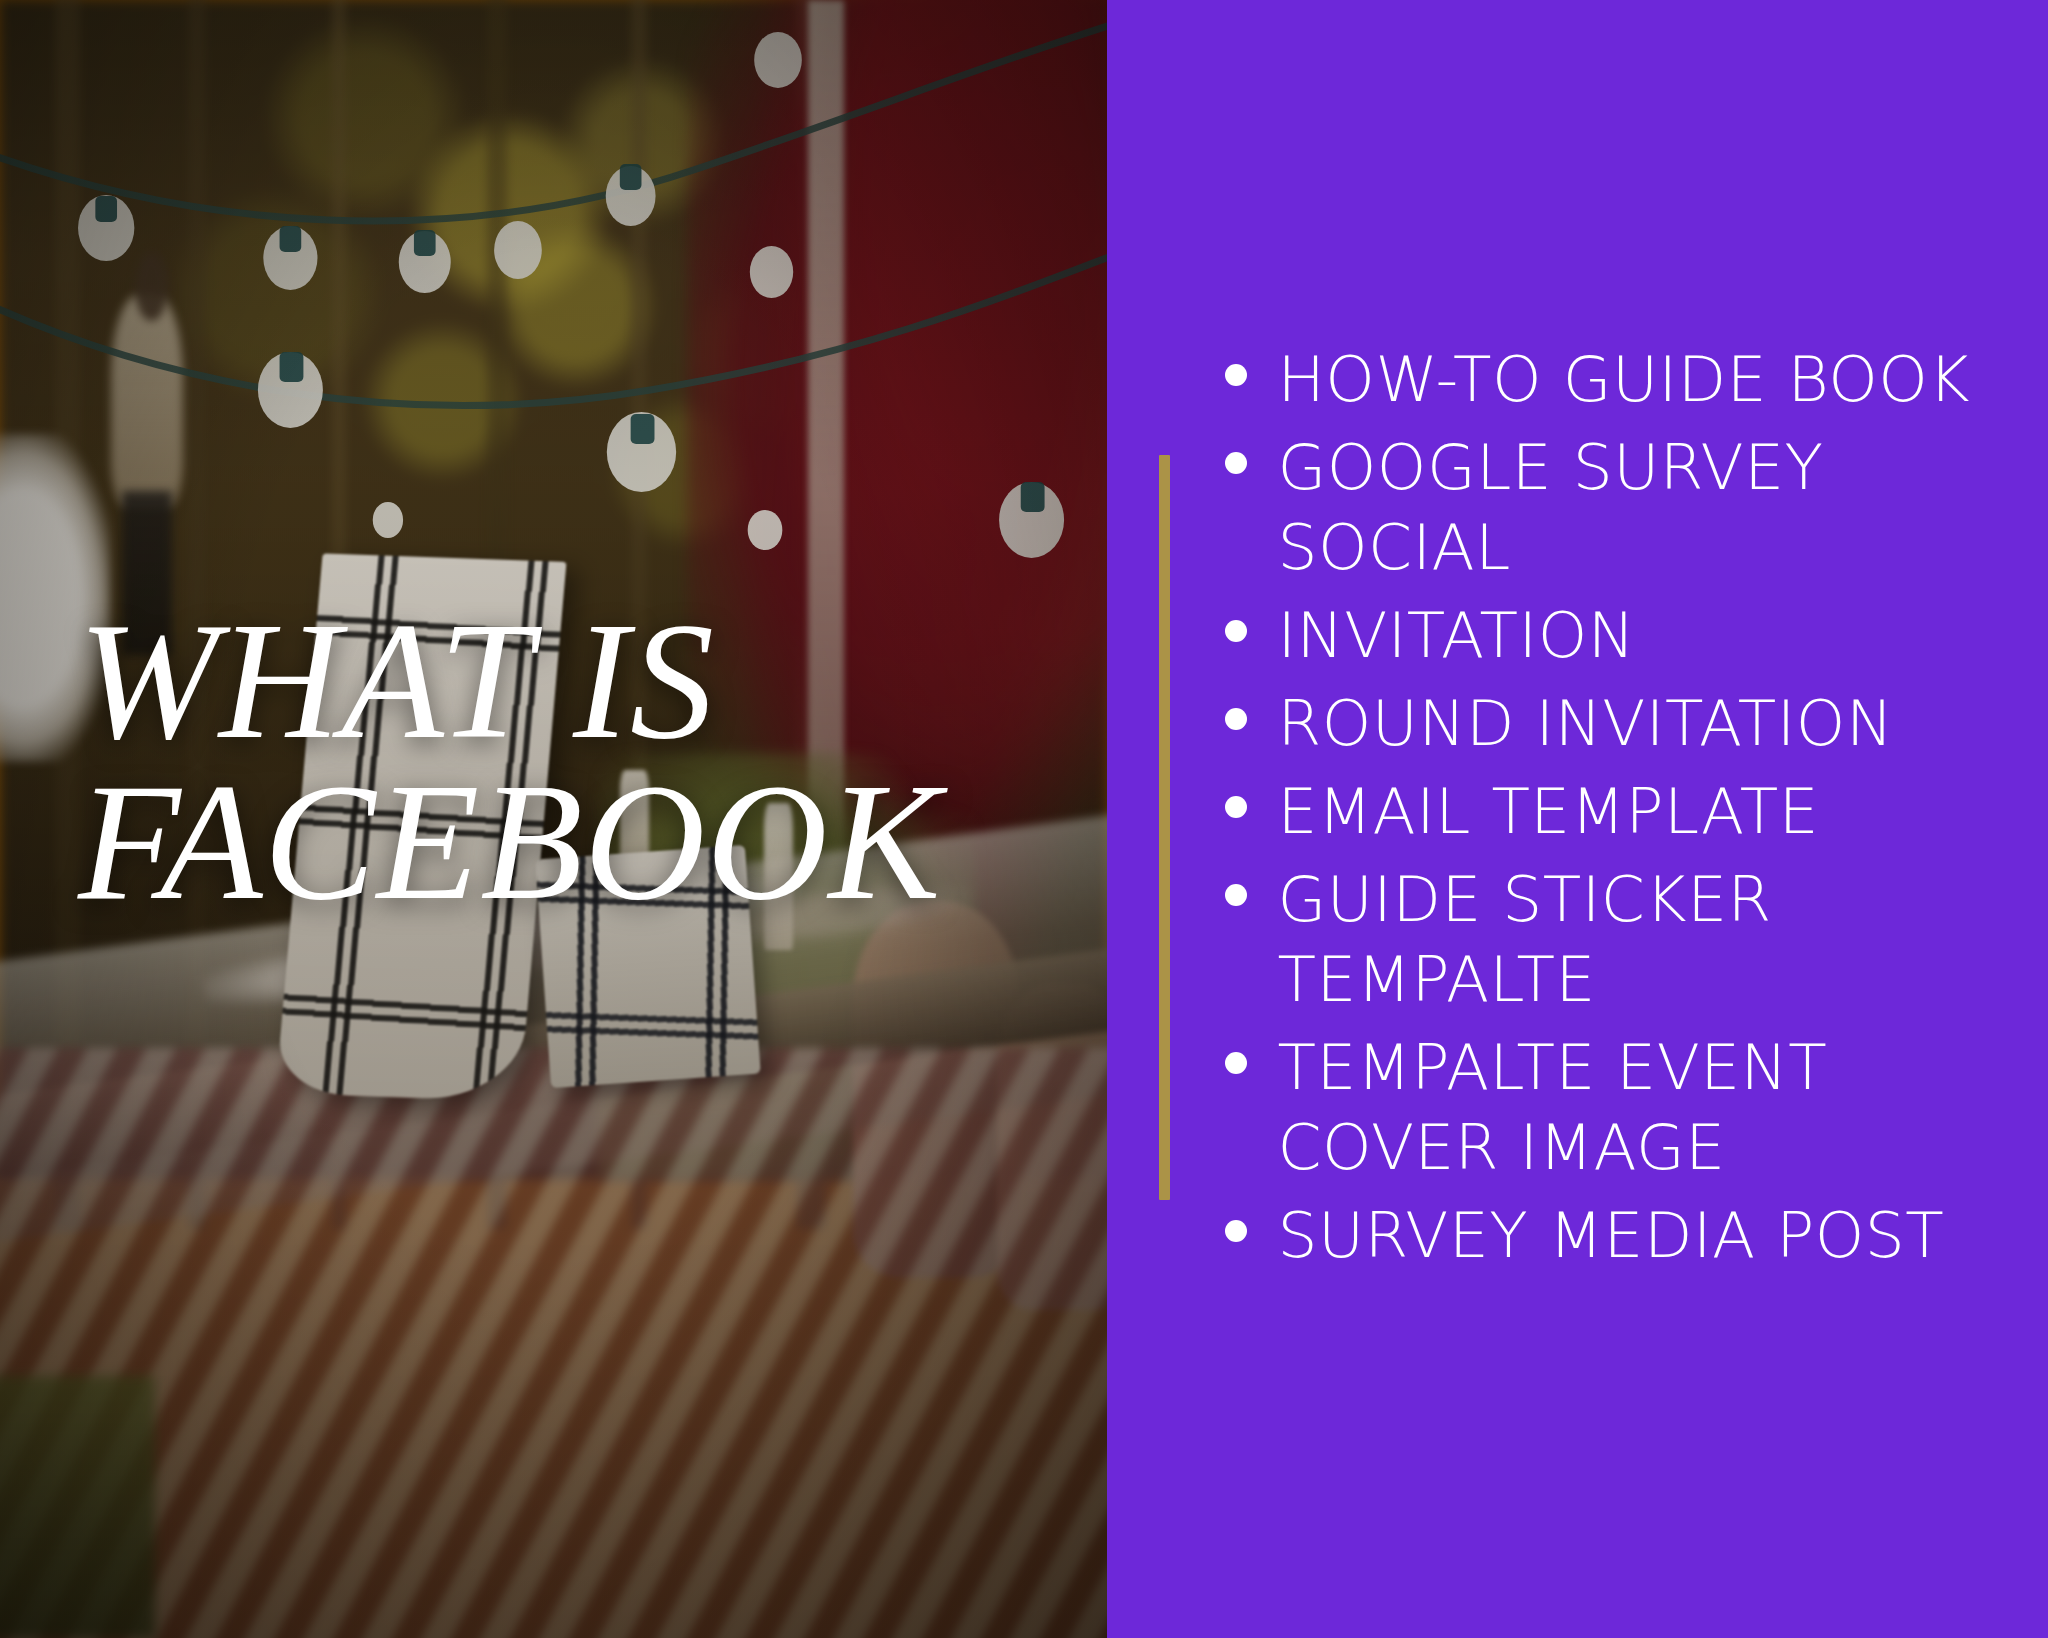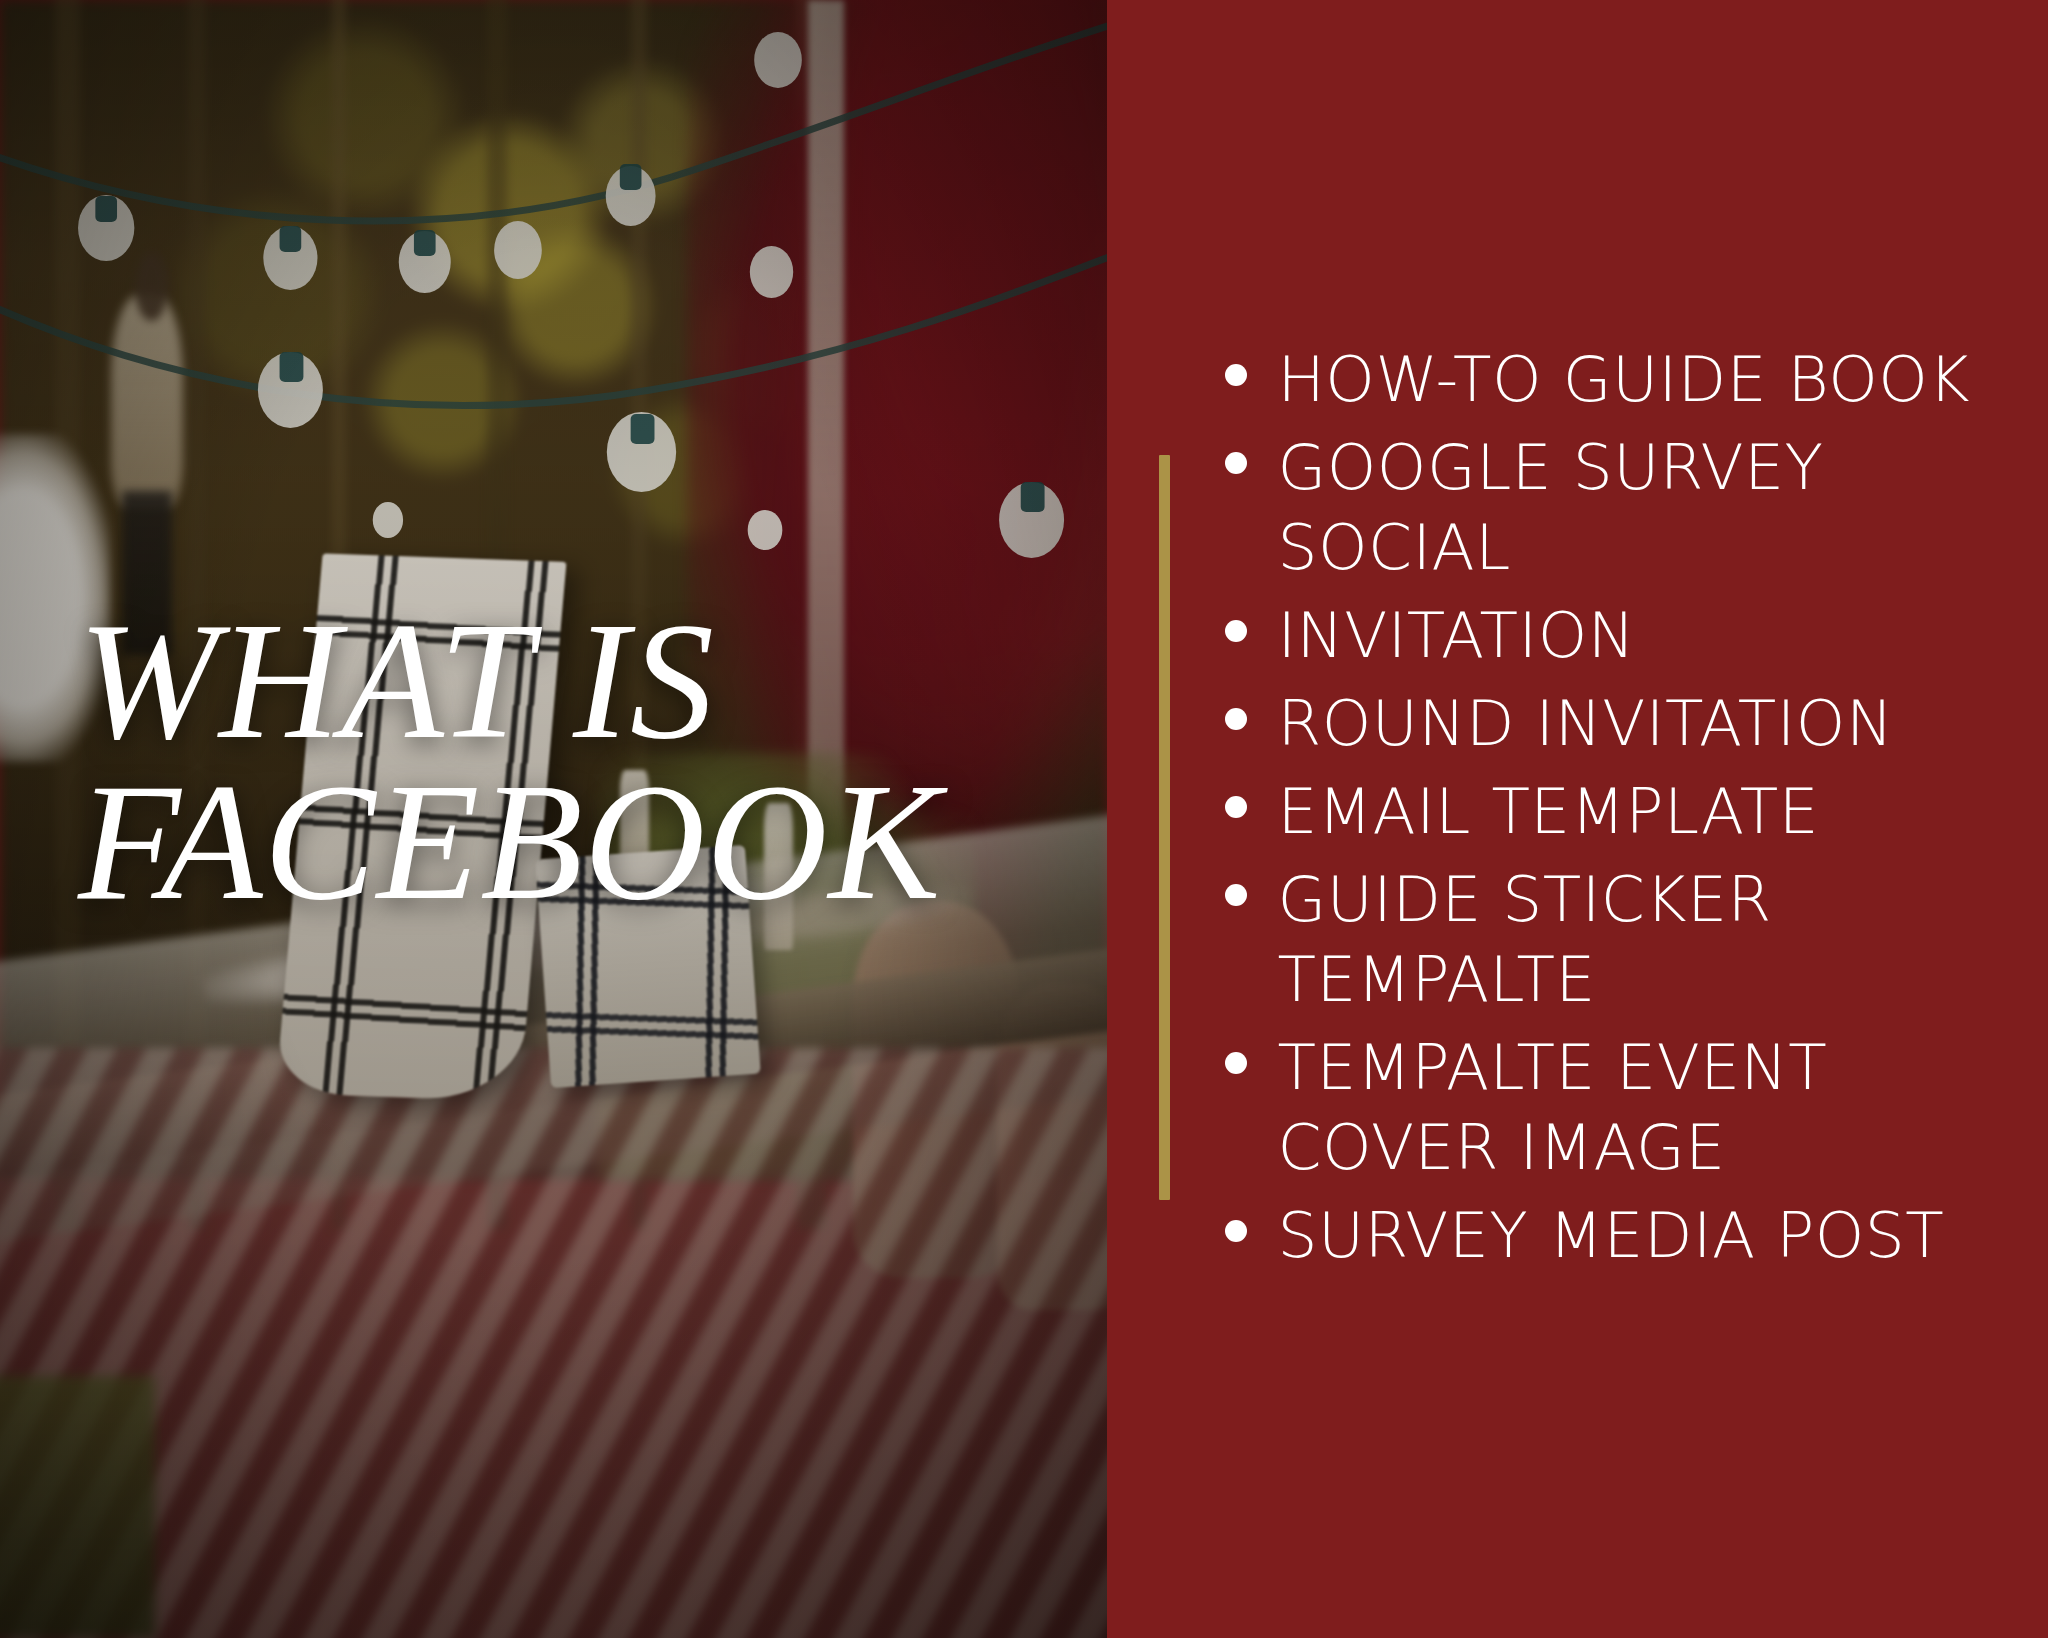--- a/index.html
+++ b/index.html
@@ -4,21 +4,21 @@
 <style>
   * { margin:0; padding:0; box-sizing:border-box; }
   html,body { width:2048px; height:1638px; overflow:hidden; background:#6b5233; }
   body { font-family:"Liberation Sans", sans-serif; }
 
   .slide { position:relative; width:2048px; height:1638px; display:flex; }
 
   
   .photo-panel {
     position:relative; width:1208px; height:1638px; overflow:hidden;
-    background:#7f1d1d;
+    background:#a16207;
   }
   .photo { position:absolute; inset:0; }
 
   
   .layer-forest {
     position:absolute; left:0; top:0; width:100%; height:72%;
     background:
       radial-gradient(circle at 46% 18%, rgba(196,180,60,0.55) 0 6%, transparent 9%),
       radial-gradient(circle at 52% 26%, rgba(186,172,56,0.5) 0 5%, transparent 8%),
       radial-gradient(circle at 40% 34%, rgba(170,158,52,0.45) 0 5%, transparent 8%),
@@ -179,21 +179,21 @@
     font-size:168px; line-height:0.96;
     color:#ffffff; letter-spacing:1px;
     text-shadow:0 6px 26px rgba(0,0,0,.55);
     z-index:5;
   }
   .title .l2 { display:block; }
 
   
   .list-panel {
     position:relative; width:1026px; height:1638px;
-    background:#7f1d1d;
+    background:#6d28d9;
   }
   .accent-bar {
     position:absolute; left:52px; top:455px; width:11px; height:745px;
     background:#ab9347; border-radius:1px;
   }
   .list {
     position:absolute; left:118px; top:340px; right:40px;
     list-style:none;
   }
   .list li {

